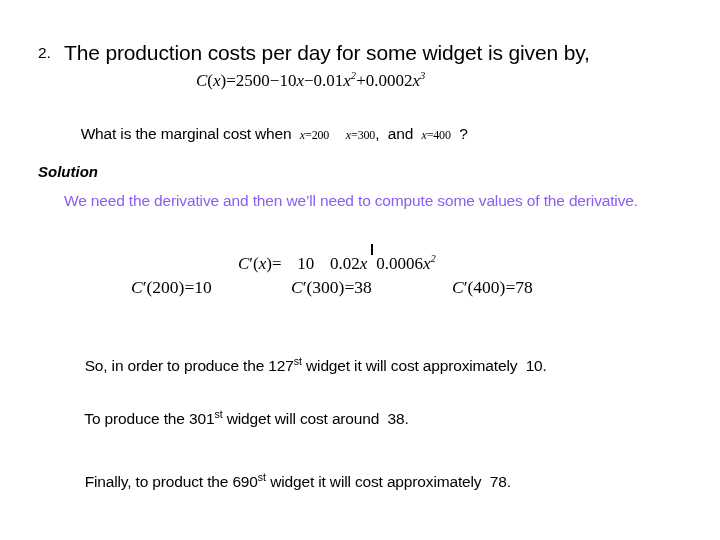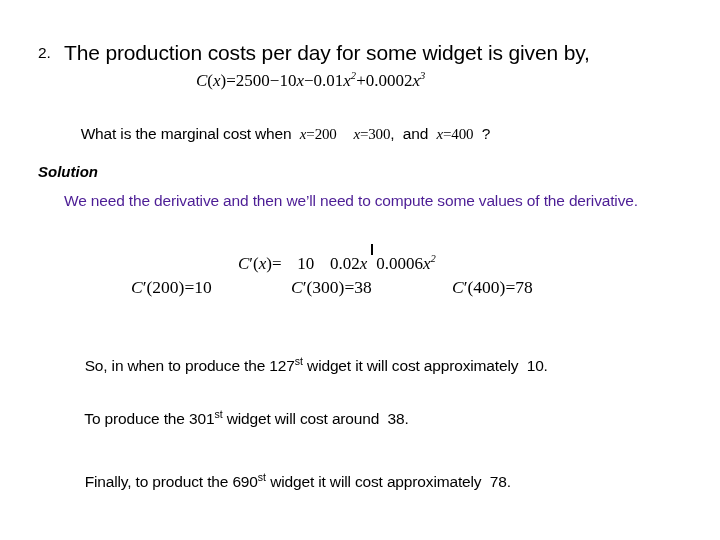--- a/index.html
+++ b/index.html
@@ -32,21 +32,21 @@
     color: #000000;
     white-space: pre;
     letter-spacing: -0.15px;
   }
 
   .wrap-txt {
     position: absolute;
     font-family: "Liberation Sans", sans-serif;
     font-size: 15.5px;
     line-height: 23px;
-    color: #4c1d95;
+    color: #8b5cf6;
     letter-spacing: -0.15px;
   }
 
   
   .item-number {
     left: 38px;
     top: 42px;
     font-size: 15.5px;
   }
   .item-body {
@@ -121,21 +121,21 @@
   .eq-cost {
     left: 196px;
     top: 66px;
     text-align: center;
   }
 
   .inline-math {
     display: inline-block;
     font-family: "Liberation Serif", "DejaVu Serif", serif;
     font-style: italic;
-    font-size: 15px;
+    font-size: 12px;
     white-space: nowrap;
   }
   .inline-math .num { font-style: normal; }
 
   .eq-deriv {
     left: 238px;
     top: 249px;
   }
 
   .eval-row {
@@ -205,21 +205,21 @@
       <span class="fn">C</span><span class="num">′</span><span class="num">(</span><span class="num">300</span><span class="num">)</span><span class="num">=</span><span class="num">38</span>
     </div>
 
     <div class="eval eval-3">
       <span class="fn">C</span><span class="num">′</span><span class="num">(</span><span class="num">400</span><span class="num">)</span><span class="num">=</span><span class="num">78</span>
     </div>
 
   </div>
 
   <div class="txt concl concl-1">
-    <span>So, in when to produce the </span><span>127</span><span class="ord">st</span><span> widget it will cost approximately  10.</span>
+    <span>So, in order to produce the </span><span>127</span><span class="ord">st</span><span> widget it will cost approximately  10.</span>
   </div>
 
   <div class="txt concl concl-2">
     <span>To produce the </span><span>301</span><span class="ord">st</span><span> widget will cost around  38.</span>
   </div>
 
   <div class="txt concl concl-3">
     <span>Finally, to product the </span><span>690</span><span class="ord">st</span><span> widget it will cost approximately  78.</span>
   </div>
 

